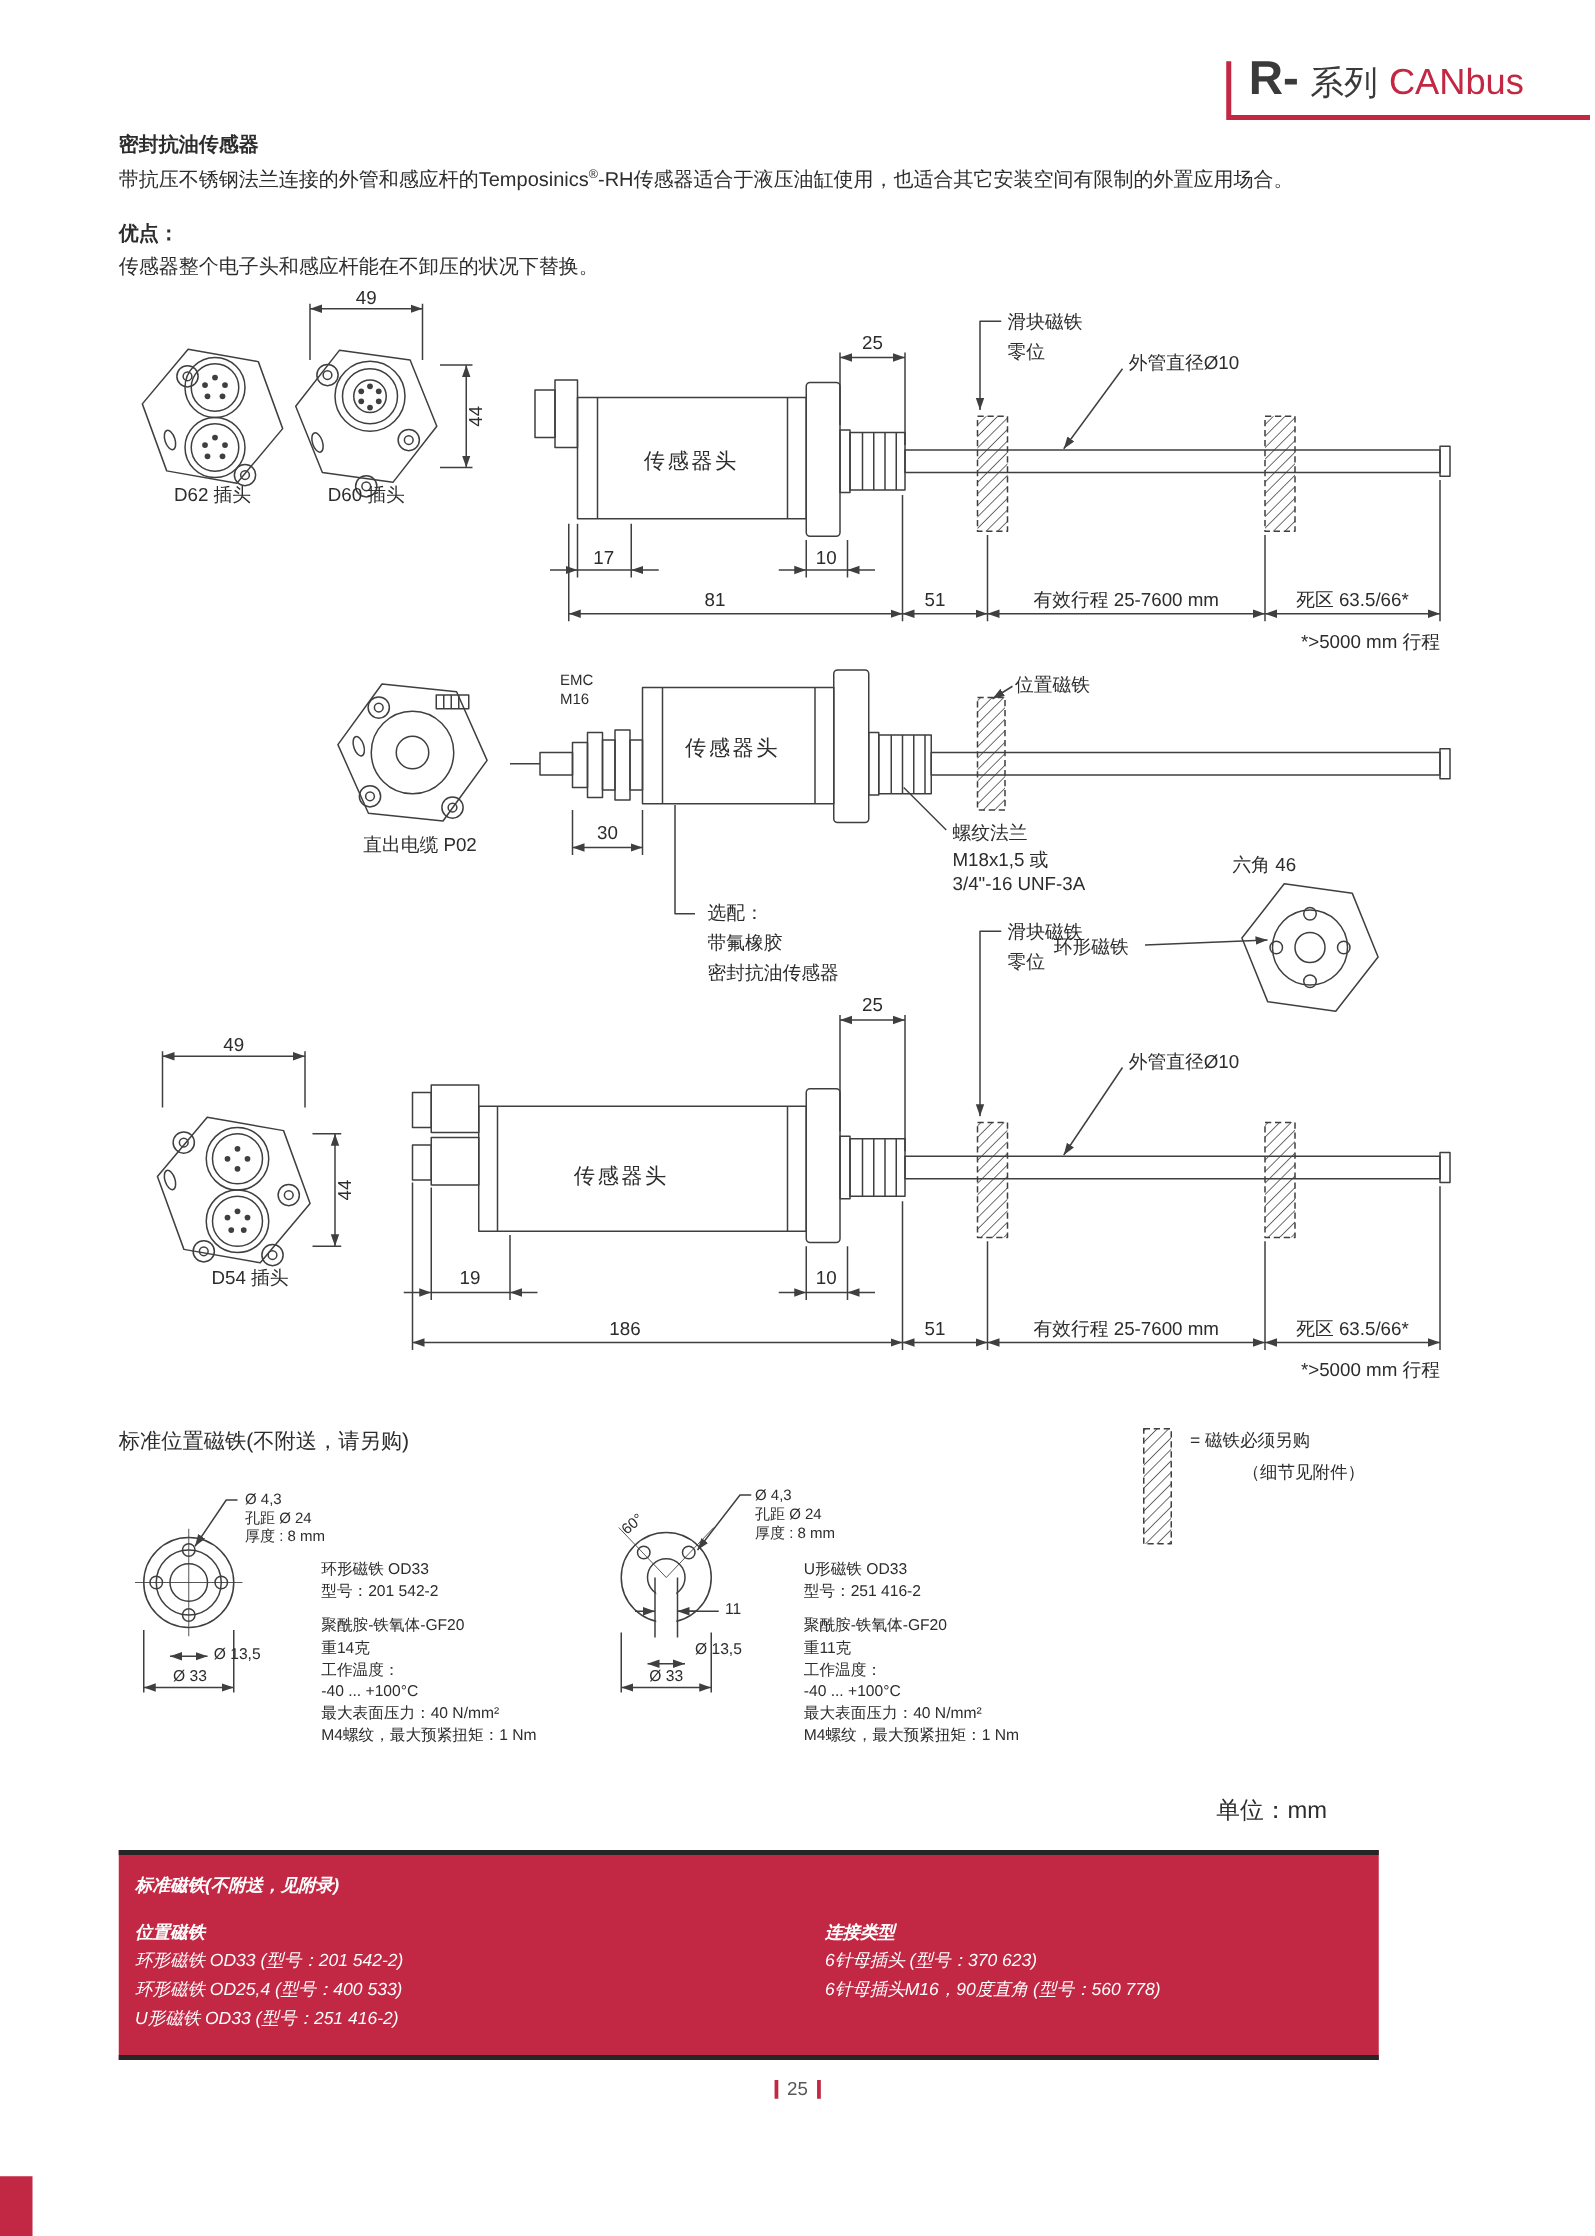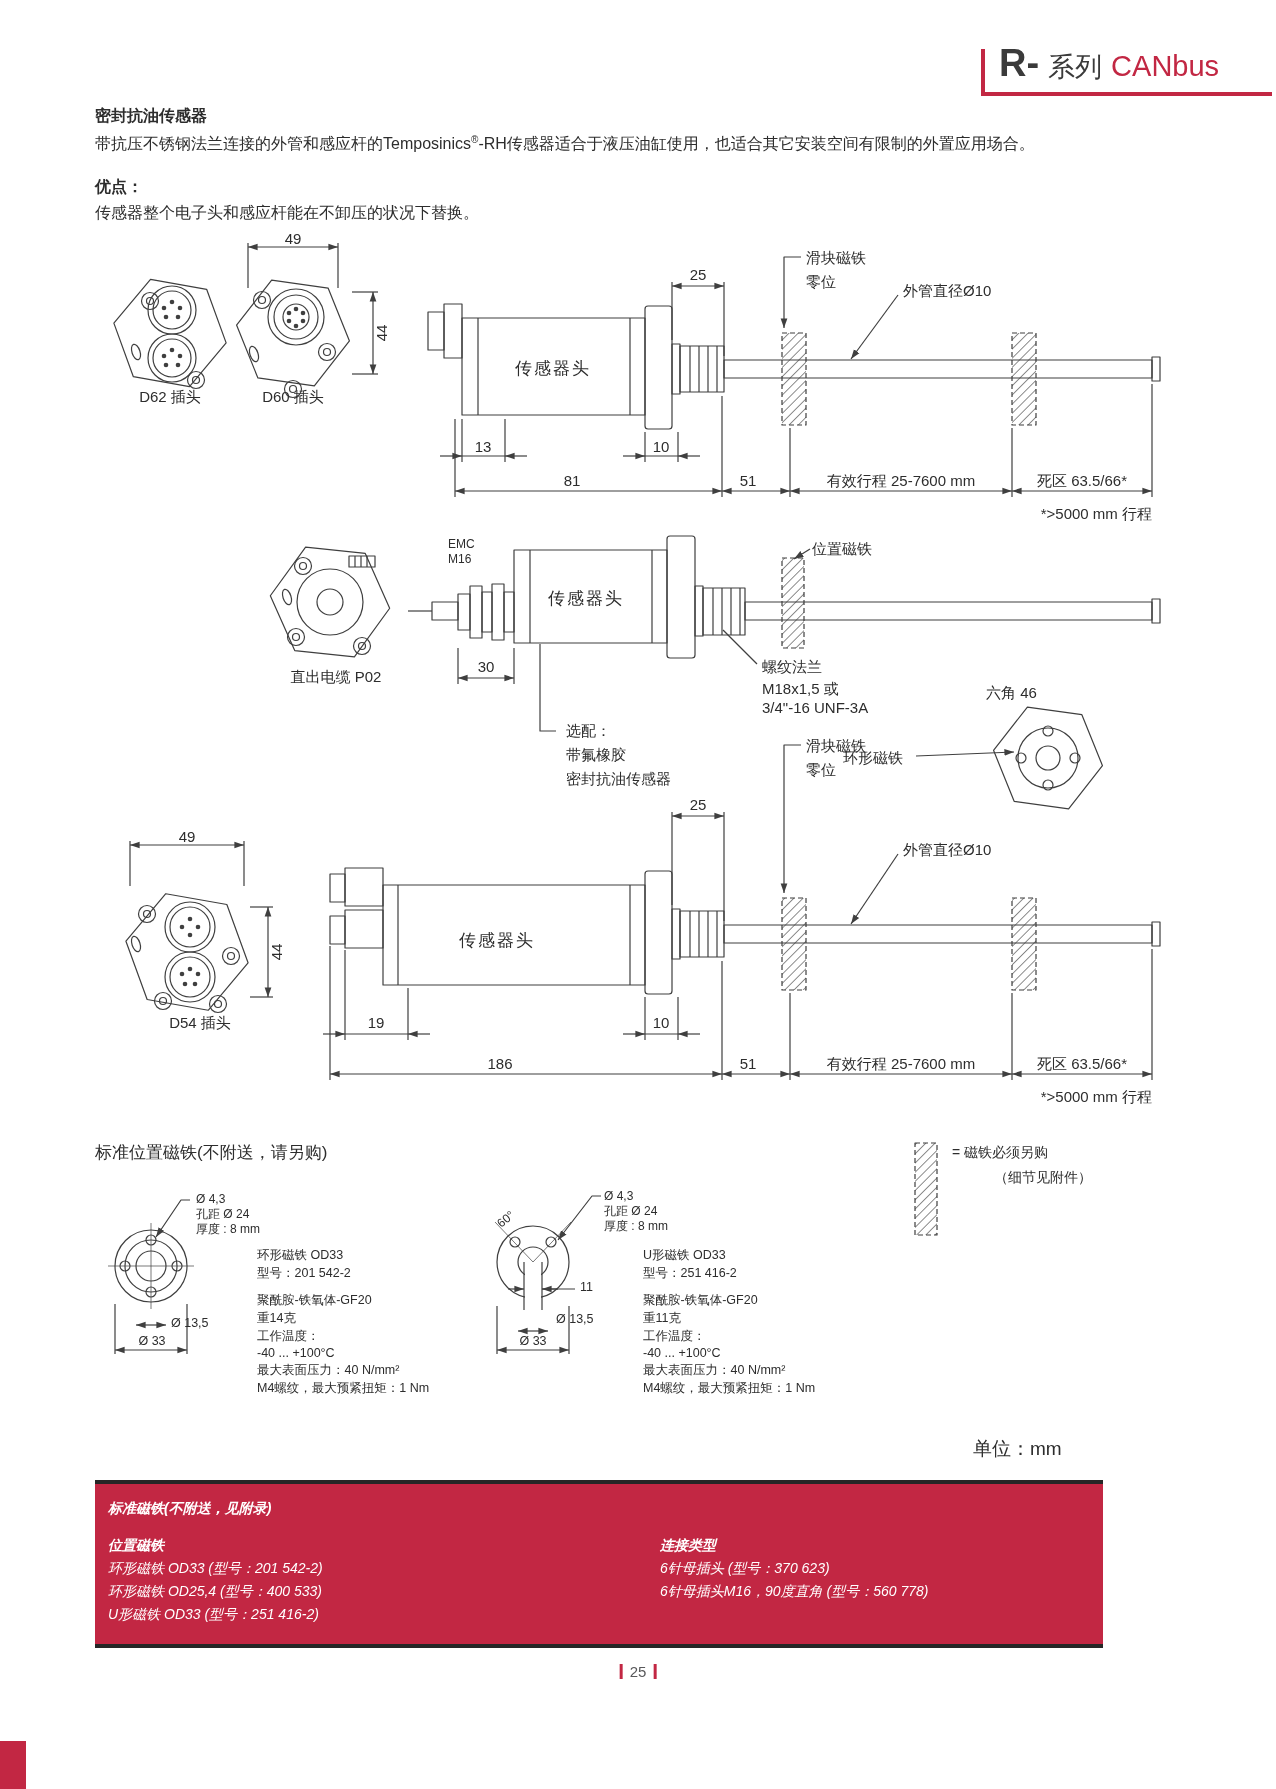--- a/index.html
+++ b/index.html
@@ -382,21 +382,21 @@
 
   <div class="lbl cx" style="left:170px;top:388px">D62 插头</div>
   <div class="lbl cx" style="left:293px;top:388px">D60 插头</div>
   <div class="lbl cx" style="left:293px;top:230px">49</div>
   <div class="lbl cr" style="left:382px;top:333px">44</div>
   <div class="lbl cx" style="left:698px;top:266px">25</div>
   <div class="lbl" style="left:806px;top:249px">滑块磁铁</div>
   <div class="lbl" style="left:806px;top:273px">零位</div>
   <div class="lbl" style="left:903px;top:282px">外管直径Ø10</div>
   <div class="lbl sh cx" style="left:553px;top:358px">传感器头</div>
-  <div class="lbl cx" style="left:483px;top:438px">13</div>
+  <div class="lbl cx" style="left:483px;top:438px">17</div>
   <div class="lbl cx" style="left:661px;top:438px">10</div>
   <div class="lbl cx" style="left:572px;top:472px">81</div>
   <div class="lbl cx" style="left:748px;top:472px">51</div>
   <div class="lbl cx" style="left:901px;top:472px">有效行程 25-7600 mm</div>
   <div class="lbl cx" style="left:1082px;top:472px">死区 63.5/66*</div>
   <div class="lbl rx" style="left:1152px;top:505px">*&gt;5000 mm 行程</div>
 
   <div class="lbl sm" style="left:448px;top:537px">EMC</div>
   <div class="lbl sm" style="left:448px;top:552px">M16</div>
   <div class="lbl cx" style="left:336px;top:668px">直出电缆 P02</div>

